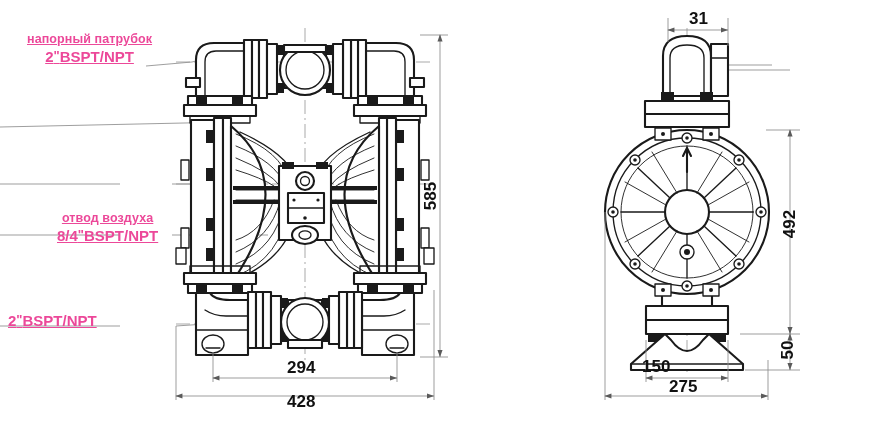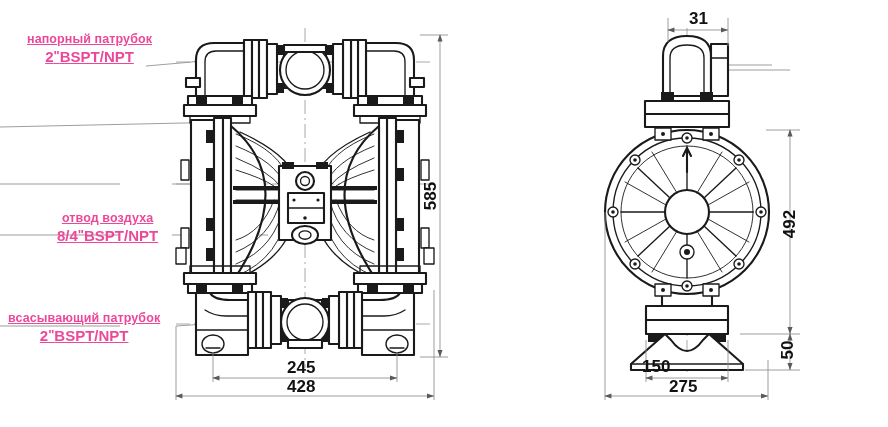--- a/index.html
+++ b/index.html
@@ -379,29 +379,28 @@
     <span class="l2"><span class="frac">2</span><span class="q">"</span><span class="tail">BSPT/NPT</span></span>
   </div>
 
 
   <div class="lbl" style="left:57px;top:211px;">
     <span class="l1">отвод воздуха</span>
     <span class="l2"><span class="frac">8/4</span><span class="q">"</span><span class="tail">BSPT/NPT</span></span>
   </div>
 
   <div class="lbl" style="left:8px;top:311px;">
-    <span class="l1">всасывающий патрубок</span>
     <span class="l2"><span class="frac">2</span><span class="q">"</span><span class="tail">BSPT/NPT</span></span>
   </div>
 
   <div class="dim vert" style="left:417px;top:186px;transform:rotate(-90deg);">585</div>
 
-  <div class="dim" style="left:287px;top:358px;">245</div>
-
-  <div class="dim" style="left:287px;top:377px;">428</div>
+  <div class="dim" style="left:287px;top:358px;">294</div>
+
+  <div class="dim" style="left:287px;top:392px;">428</div>
 
   <div class="dim" style="left:689px;top:9px;">31</div>
 
   <div class="dim vert" style="left:776px;top:214px;transform:rotate(-90deg);">492</div>
 
   <div class="dim vert" style="left:779px;top:340px;transform:rotate(-90deg);">50</div>
 
   <div class="dim" style="left:642px;top:357px;">150</div>
 
   <div class="dim" style="left:669px;top:377px;">275</div>

